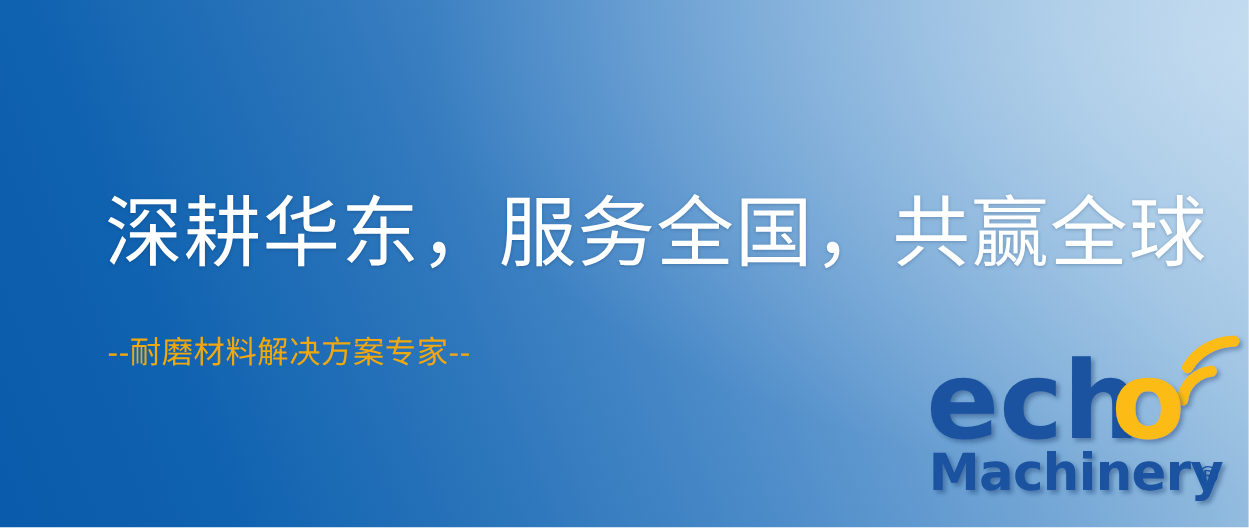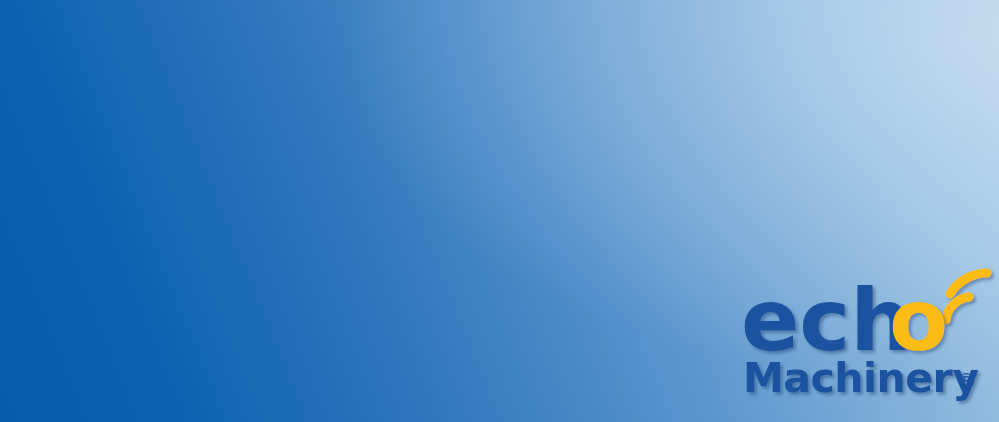--- a/index.html
+++ b/index.html
@@ -105,21 +105,23 @@
     font-family: "DejaVu Sans", "Liberation Sans", sans-serif;
     font-weight: 400;
     font-size: 21px;
   }
 </style>
 </head>
 <body>
 
 <div id="banner">
 
+  <div class="layer" id="headline">深耕华东，服务全国，共赢全球</div>
 
+  <div class="layer" id="subtitle">--耐磨材料解决方案专家--</div>
 
   <div class="layer" id="logo">
     <svg viewBox="0 0 252 128" xmlns="http://www.w3.org/2000/svg">
 
       <defs>
         <filter id="bevel" x="-30%" y="-30%" width="170%" height="170%">
           <feDropShadow dx="2.5" dy="2.5" stdDeviation="1.6" flood-color="#123a6e" flood-opacity="0.45"></feDropShadow>
         </filter>
         <filter id="bevelgold" x="-40%" y="-40%" width="190%" height="190%">
           <feDropShadow dx="2.5" dy="2.5" stdDeviation="1.6" flood-color="#123a6e" flood-opacity="0.40"></feDropShadow>

